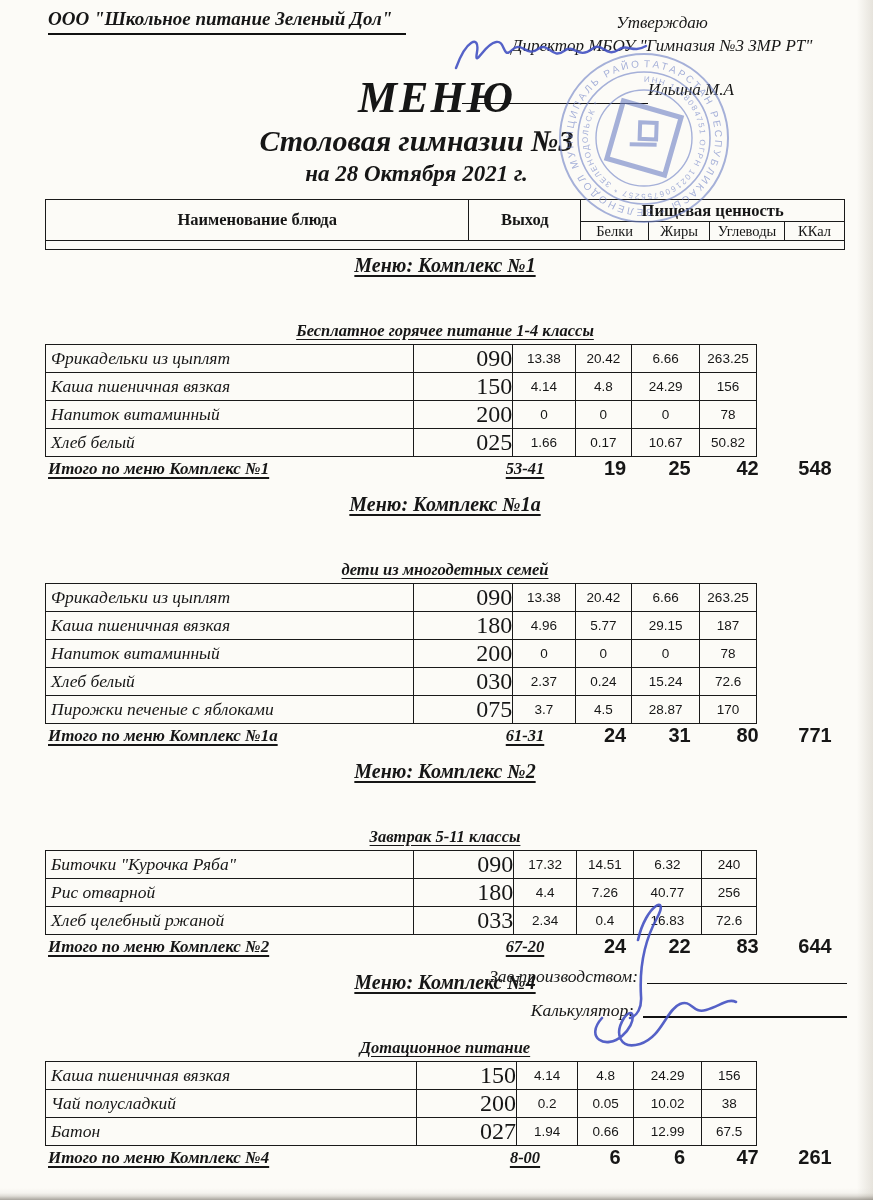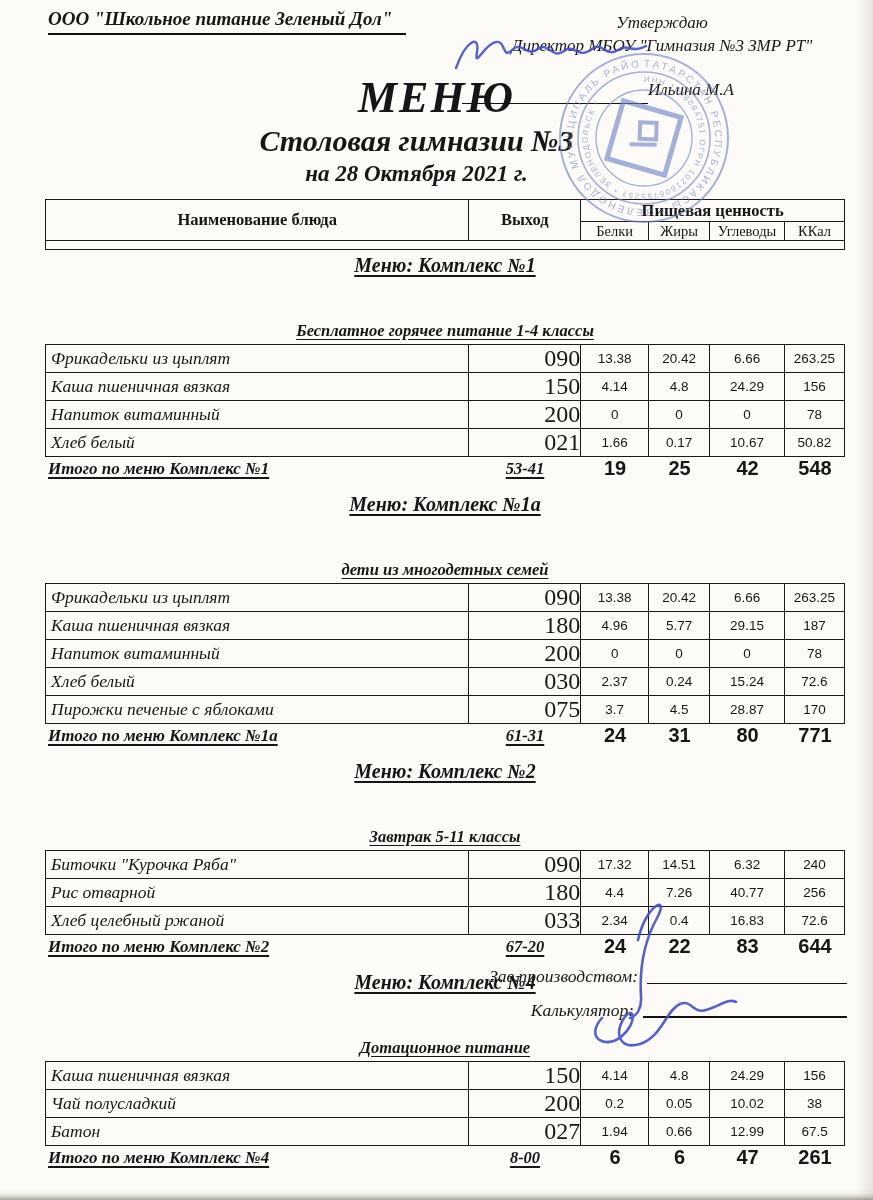--- a/index.html
+++ b/index.html
@@ -51,21 +51,21 @@
     text-align:center; font-size:20px; font-weight:bold; font-style:italic;
     text-decoration:underline; text-underline-offset:3px; text-decoration-thickness:1.5px;
     margin:4px 0 11px;
   }
   .sec-subtitle {
     text-align:center; font-size:16.5px; font-weight:bold; font-style:italic;
     text-decoration:underline; text-underline-offset:3px;
     margin-bottom:3px;
     margin-top:44px;
   }
-  .dish-table { width:800px; }
+  .dish-table { width:712px; }
   .dish-table td { border:1.6px solid #1a1a1a; height:22px; vertical-align:middle; }
   .cell-name   { font-style:italic; font-size:17.5px; padding-left:5px; }
   .cell-output { font-size:24px; text-align:right; }
   .cell-val    { font-family:"Liberation Sans","DejaVu Sans",sans-serif; font-size:13.5px; text-align:center; }
 
   .total-row { display:grid; grid-template-columns:424px 112px 68px 61px 75px 60px; align-items:center; height:23px; }
   .total-label {
     font-weight:bold; font-style:italic; font-size:17px;
     text-decoration:underline; text-underline-offset:3px; text-decoration-thickness:1.6px;
     padding-left:3px;
@@ -195,21 +195,21 @@
       <td class="cell-name">Напиток витаминный</td>
       <td class="cell-output">200</td>
       <td class="cell-val">0</td>
       <td class="cell-val">0</td>
       <td class="cell-val">0</td>
       <td class="cell-val">78</td>
     </tr>
 
     <tr>
       <td class="cell-name">Хлеб  белый</td>
-      <td class="cell-output">021</td>
+      <td class="cell-output">025</td>
       <td class="cell-val">1.66</td>
       <td class="cell-val">0.17</td>
       <td class="cell-val">10.67</td>
       <td class="cell-val">50.82</td>
     </tr>
   </tbody>
       </table>
       <div class="total-row">
         <span class="total-label">Итого по меню Комплекс №1</span>
         <span class="total-output">53-41</span>

